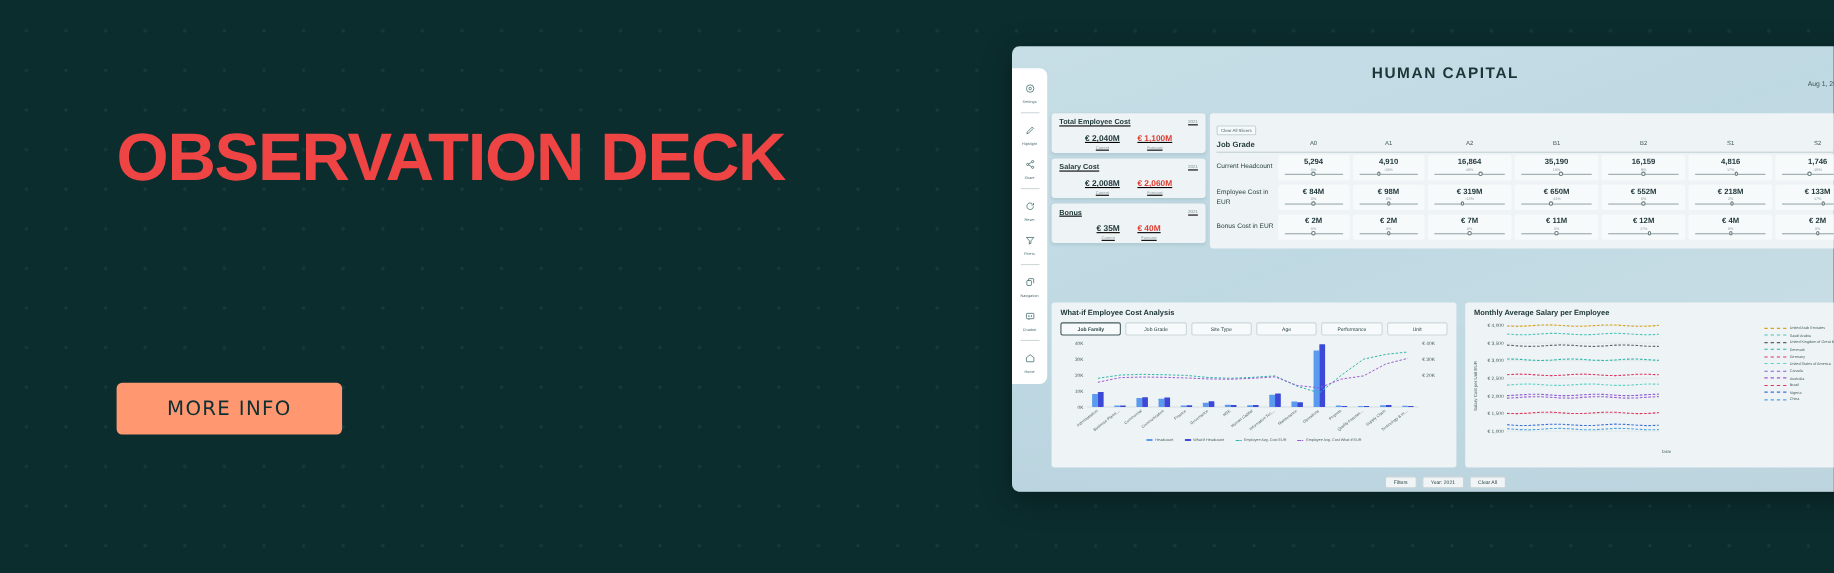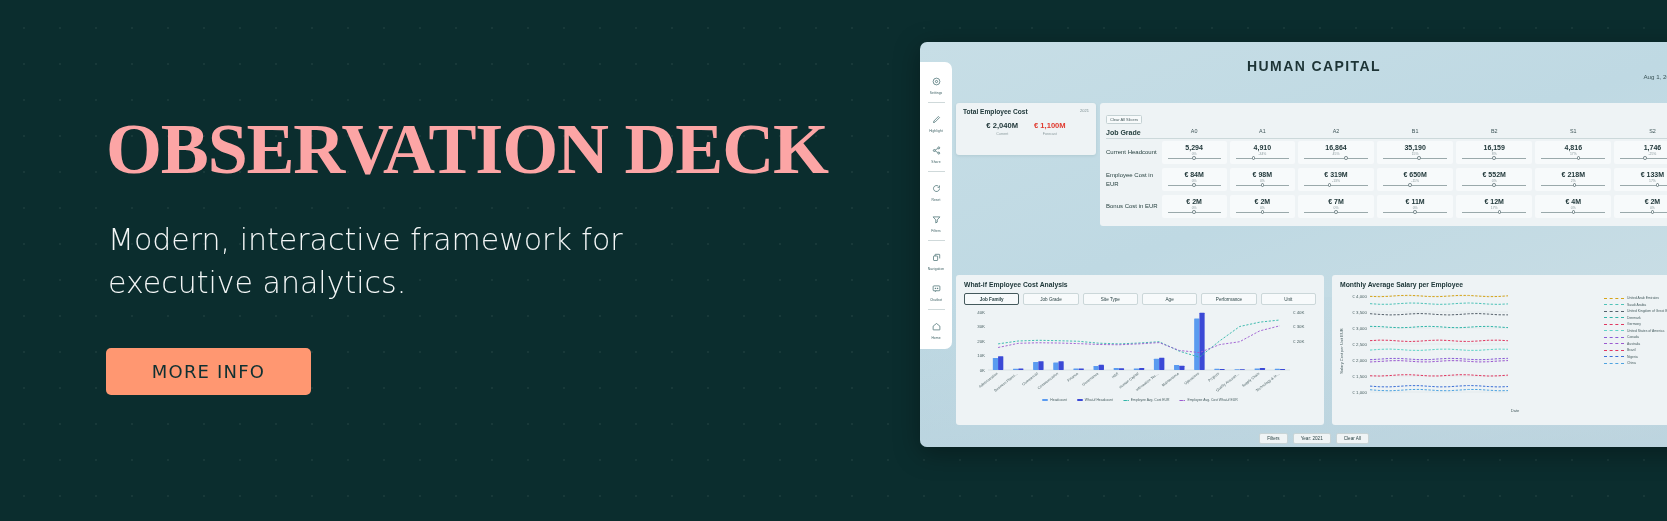--- a/index.html
+++ b/index.html
@@ -15,23 +15,23 @@
     background-color:#0b2d2e;
     background-image:
       radial-gradient(circle, rgba(255,255,255,.055) 1.4px, transparent 1.5px);
     background-size:36px 36px;
     background-position:6px 10px;
   }
   
   #hero { position:absolute; left:106px; top:0; width:720px; height:521px; }
   #hero-title {
     position:absolute; top:113px; left:0;
-    font-size:72px; font-weight:bold; letter-spacing:-1.2px;
-    color:#fca5a5; line-height:1; white-space:nowrap;
-    font-family:Liberation Serif, serif;
+    font-size:61px; font-weight:bold; letter-spacing:-1.2px;
+    color:#ef4444; line-height:1; white-space:nowrap;
+    font-family:Liberation Sans, sans-serif;
   }
   #hero-sub {
     position:absolute; top:219px; left:2px; width:590px;
     font-size:30px; line-height:1.42; color:#f3f6f6; font-weight:300;
     font-family:"DejaVu Sans", sans-serif;
   }
   #cta {
     position:absolute; top:348px; left:106px;
     width:205px; height:47px; border-radius:5px;
     background:#ff9771; border:none; cursor:pointer;
@@ -72,22 +72,22 @@
   #dash-title .t1 { font-size:14px; font-weight:bold; letter-spacing:1.4px; }
   #dash-title .t2 { font-size:11.5px; font-weight:bold; letter-spacing:1.1px; margin-top:6px; }
   #refresh {
     position:absolute; right:14px; top:24px; text-align:right; color:#3a5356;
   }
   #refresh .r1 { font-size:4.6px; font-weight:bold; }
   #refresh .r2 { font-size:6.2px; margin-top:2px; }
   
   #kpis { position:absolute; left:36px; top:61px; width:140px; }
   .kpi {
-    background:#eef3f5; border-radius:3px; padding:5px 7px 19px;
-    margin-bottom:5px; box-shadow:0 1px 3px rgba(20,50,60,.1);
+    background:#eef3f5; border-radius:3px; padding:5px 7px 3px;
+    margin-bottom:5px; box-shadow:0 1px 3px rgba(20,50,60,.1);text-decoration:underline;
   }
   .kpi-head { display:flex; justify-content:space-between; align-items:flex-start; }
   .kpi-name { font-size:6.6px; font-weight:bold; color:#20393b; }
   .kpi-year { font-size:4px; color:#7b8e91; }
   .kpi-vals { display:flex; justify-content:center; gap:16px; margin-top:6px; }
   .kpi-v { text-align:center; }
   .kpi-num { font-size:7.6px; font-weight:600; color:#22393b; white-space:nowrap; }
   .kpi-num.fc { color:#e03a2f; }
   .kpi-cap { font-size:3.6px; color:#8a9a9d; margin-top:2px; }
   
@@ -168,21 +168,20 @@
     border:.6px solid #c8d4d6; border-radius:2px; padding:2px 7px; cursor:pointer;
   }
 </style>
 </head>
 <body>
 
 <div id="bg-dots"></div>
 
 <div id="hero">
   <div id="hero-title">OBSERVATION DECK</div>
-  <div id="hero-sub">Modern, interactive framework for executive analytics.</div>
 </div>
 <div id="cta">MORE INFO</div>
 
 <div id="dash">
   <div id="dash-bgart"></div>
 
   <div id="rail">
     <div class="rail-group">
       <div class="rail-item">
         <span class="rail-ico">
@@ -286,20 +285,52 @@
         <span class="kpi-name">Total Employee Cost</span>
         <span class="kpi-year">2021</span>
       </div>
       <div class="kpi-vals">
         <div class="kpi-v">
           <div class="kpi-num">€ 2,040M</div>
           <div class="kpi-cap">Current</div>
         </div>
         <div class="kpi-v">
           <div class="kpi-num fc">€ 1,100M</div>
+          <div class="kpi-cap">Forecast</div>
+        </div>
+      </div>
+    </div>
+    <div class="kpi">
+      <div class="kpi-head">
+        <span class="kpi-name">Salary Cost</span>
+        <span class="kpi-year">2021</span>
+      </div>
+      <div class="kpi-vals">
+        <div class="kpi-v">
+          <div class="kpi-num">€ 2,008M</div>
+          <div class="kpi-cap">Current</div>
+        </div>
+        <div class="kpi-v">
+          <div class="kpi-num fc">€ 2,060M</div>
+          <div class="kpi-cap">Forecast</div>
+        </div>
+      </div>
+    </div>
+    <div class="kpi">
+      <div class="kpi-head">
+        <span class="kpi-name">Bonus</span>
+        <span class="kpi-year">2021</span>
+      </div>
+      <div class="kpi-vals">
+        <div class="kpi-v">
+          <div class="kpi-num">€ 35M</div>
+          <div class="kpi-cap">Current</div>
+        </div>
+        <div class="kpi-v">
+          <div class="kpi-num fc">€ 40M</div>
           <div class="kpi-cap">Forecast</div>
         </div>
       </div>
     </div>
   </div>
 
   <div id="matrix">
     <div id="clear-slicers">Clear All Slicers</div>
     <table class="mx">
       <thead>

